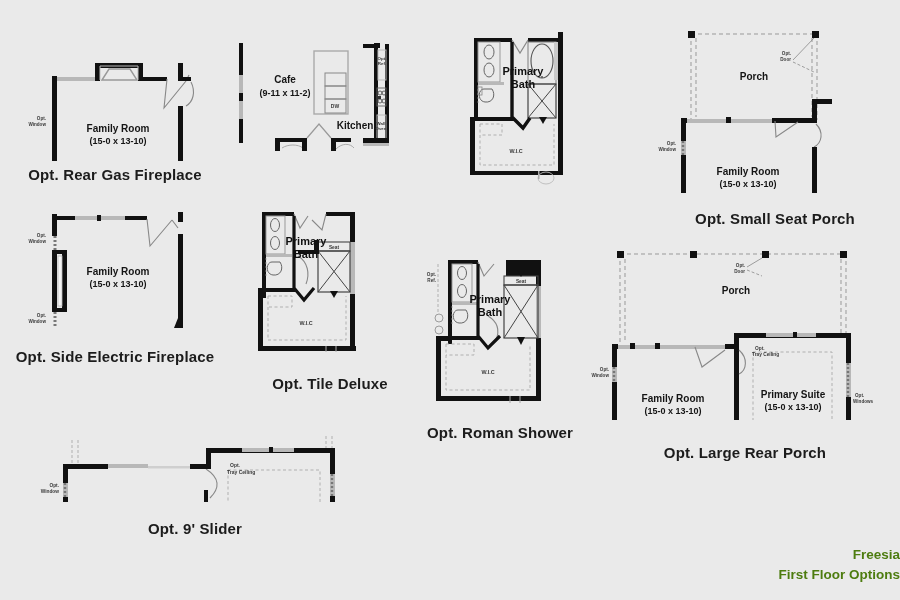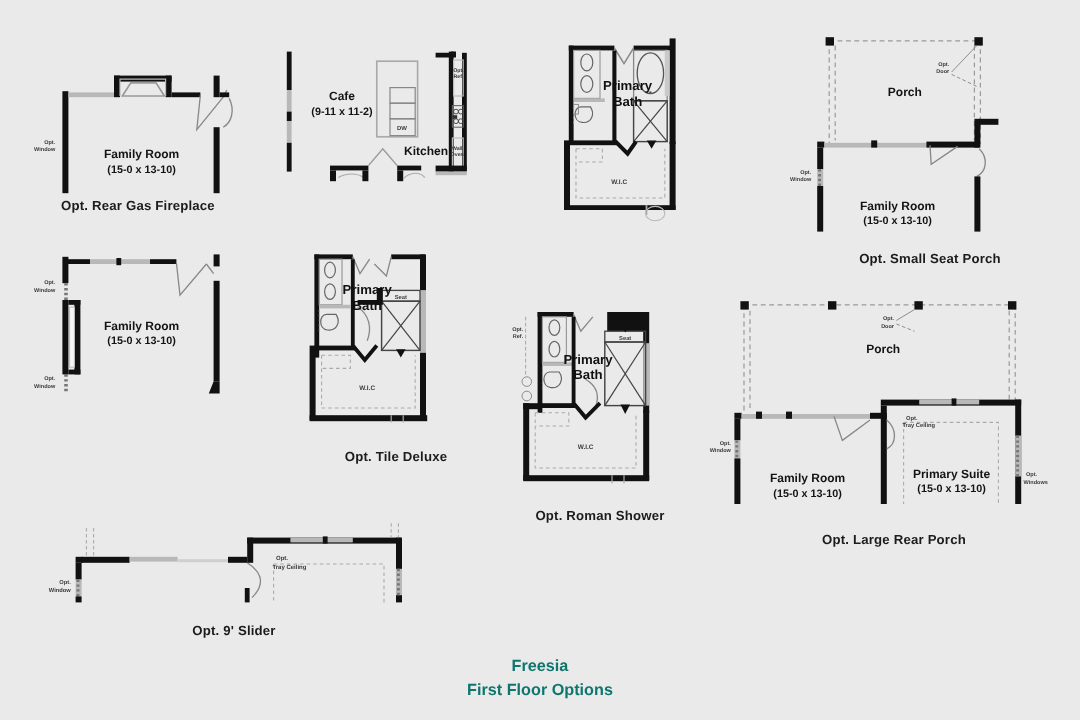--- a/index.html
+++ b/index.html
@@ -8,34 +8,34 @@
     background:#eaeaea;
     font-family:"Liberation Sans", sans-serif;
     color:#1a1a1a;
     position:relative;
   }
   .sheet{position:absolute;inset:0;}
   .plan{position:absolute;}
   .caption{
     position:absolute;
     text-align:center;
-    font-size:11px;
+    font-size:15px;
     font-weight:600;
     letter-spacing:.15px;
     color:#1c1c1c;
     white-space:nowrap;
   }
   .title-block{
     position:absolute;
     left:0;right:0;
-    text-align:center;
+    text-align:right;
     font-size:13.5px;
     font-weight:700;
     line-height:1.45;
-    color:#0f766e;
+    color:#4d7c0f;
   }
   svg{display:block;overflow:visible;}
   .rmname{font-family:"Liberation Sans",sans-serif;font-weight:700;}
   .rmdim{font-family:"Liberation Sans",sans-serif;font-weight:700;}
   .tiny{font-family:"Liberation Sans",sans-serif;font-weight:600;fill:#3a3a3a;}
 </style>
 </head>
 <body>
 
 <div class="sheet">
@@ -243,20 +243,21 @@
       <polygon points="178,118 183,118 183,128 174,128" fill="#111"></polygon>
 
       <text class="tiny" x="46" y="37" font-size="4.6" text-anchor="end">Opt.</text>
       <text class="tiny" x="46" y="43" font-size="4.6" text-anchor="end">Window</text>
       <text class="tiny" x="46" y="117" font-size="4.6" text-anchor="end">Opt.</text>
       <text class="tiny" x="46" y="123" font-size="4.6" text-anchor="end">Window</text>
       <text class="rmname" x="118" y="75" font-size="10" text-anchor="middle" fill="#141414">Family Room</text>
       <text class="rmdim" x="118" y="87" font-size="9" text-anchor="middle" fill="#141414">(15-0 x 13-10)</text>
     </svg>
   </div>
+  <div class="caption" style="left:0px;top:348px;width:230px;">Opt. Side Electric Fireplace</div>
 
   <div class="plan" style="left:240px;top:200px;width:185px;height:170px;">
     <svg width="185" height="170" viewBox="0 0 185 170">
       <rect x="22" y="12" width="4" height="86" fill="#111"></rect>
       <rect x="22" y="12" width="32" height="4" fill="#111"></rect>
       <rect x="86" y="12" width="28" height="4" fill="#111"></rect>
       <rect x="110" y="12" width="5" height="30" fill="#111"></rect>
       <rect x="110" y="42" width="5" height="52" fill="#b8b8b8"></rect>
 
       <rect x="26" y="16" width="19" height="38" fill="none" stroke="#999" stroke-width="1"></rect>

